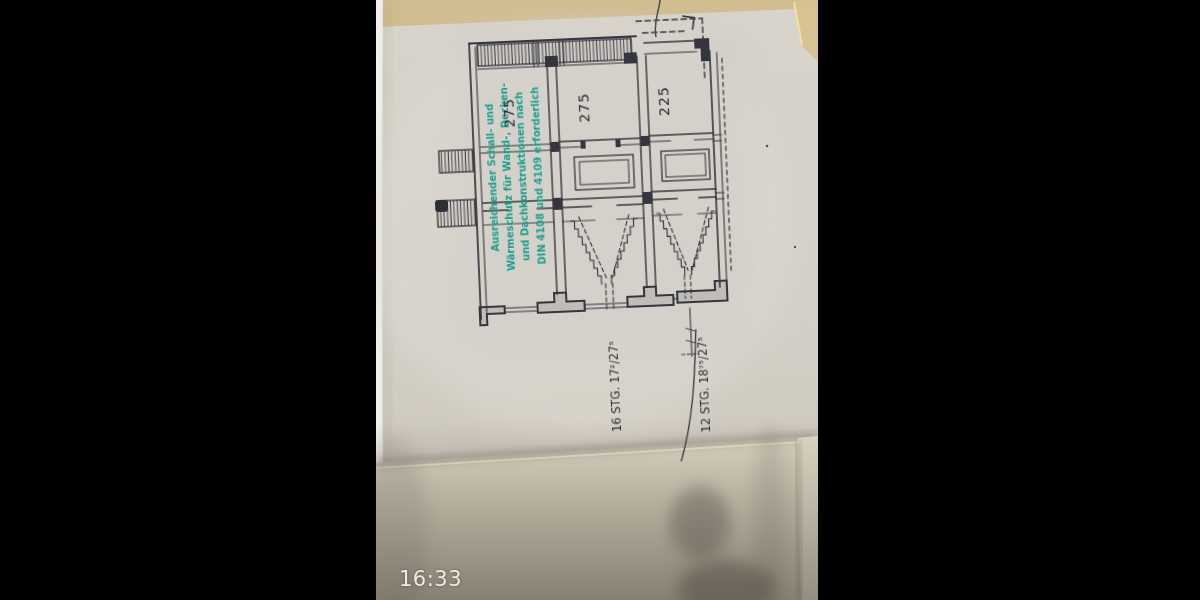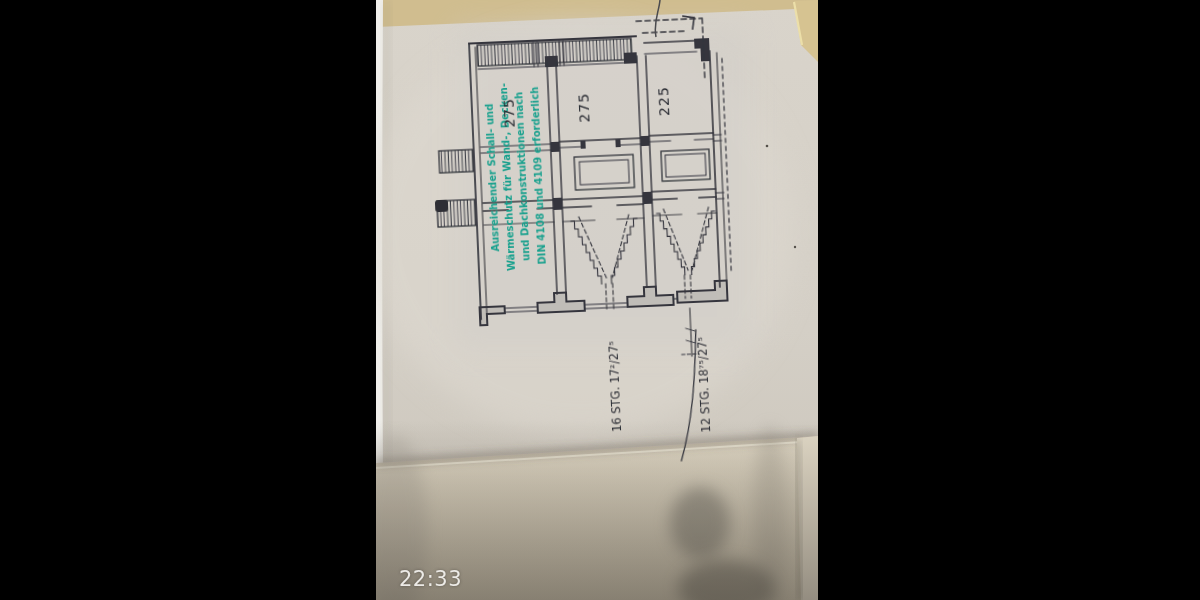--- a/index.html
+++ b/index.html
@@ -204,14 +204,14 @@
 
           <text transform="rotate(-90 614 395)" x="614" y="395" text-anchor="middle" font-size="11.5" fill="#2c2d34">16 STG. 17²/27⁵</text>
           <text transform="rotate(-90 703 397)" x="703" y="397" text-anchor="middle" font-size="11.5" fill="#2c2d34">12 STG. 18⁷⁵/27⁵</text>
         </g>
       </g>
 
       <path d="M660,0 C659,12 653,22 656,37" stroke="#4a4a4e" stroke-width="1.5" fill="none"></path>
     </svg>
 
   </div>
-  <div class="timestamp">22:33</div>
+  <div class="timestamp">16:33</div>
 </div>
 
 </body></html>

